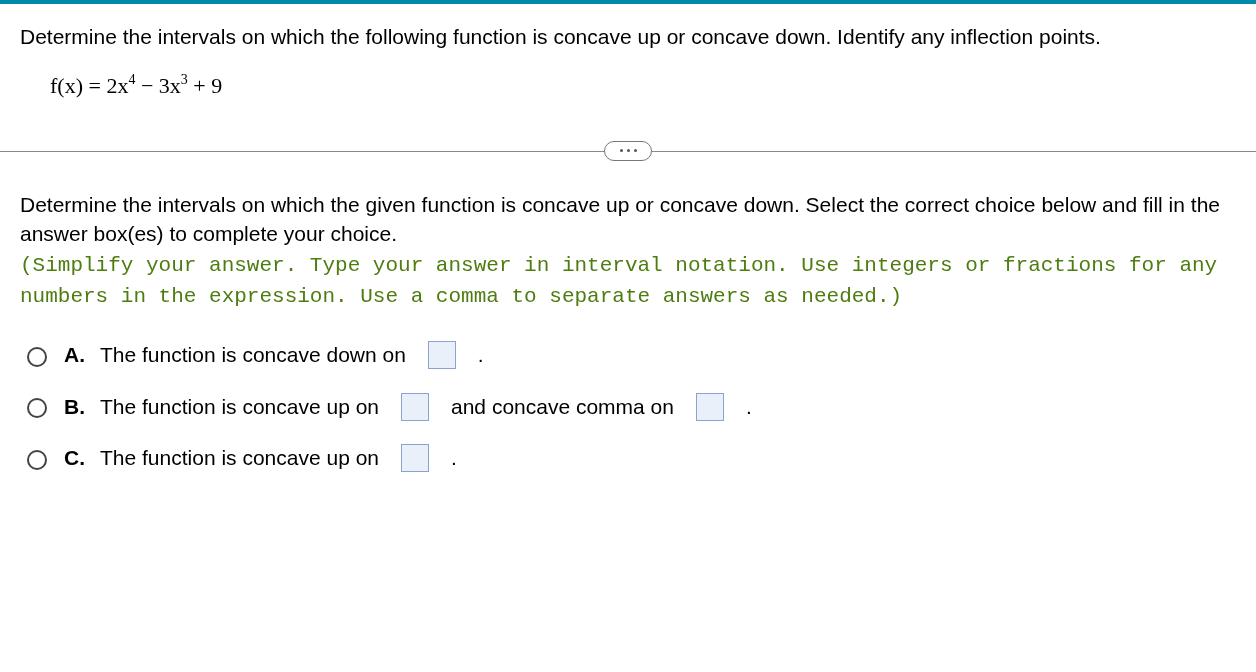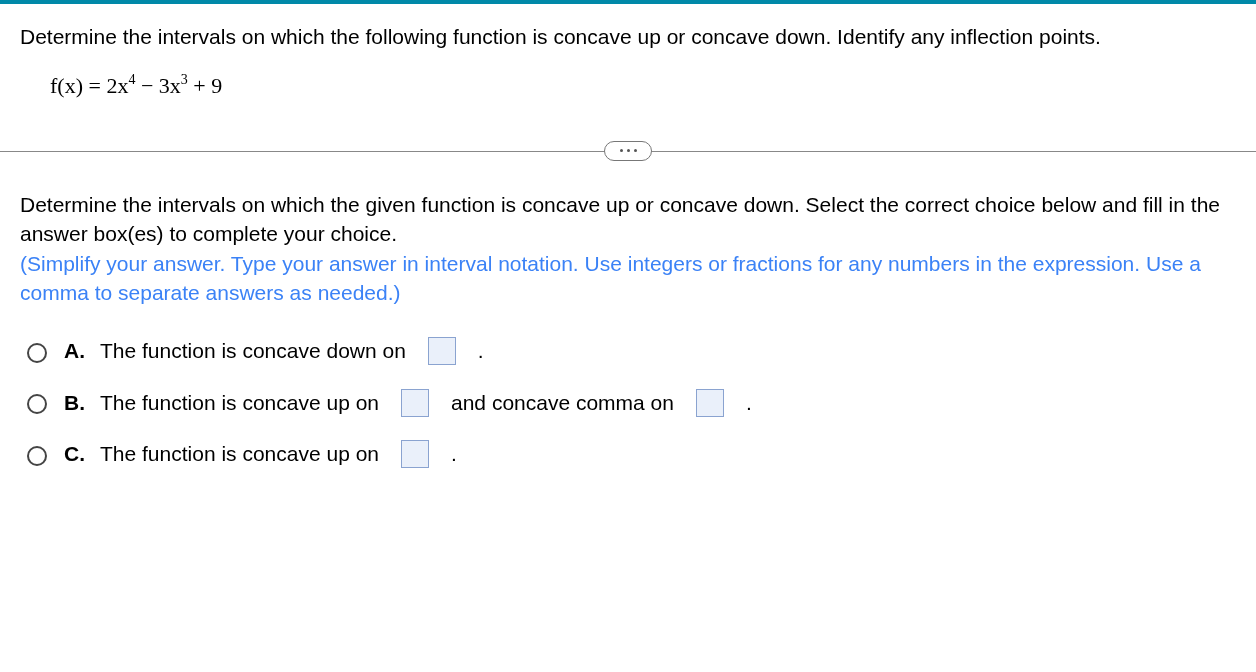--- a/index.html
+++ b/index.html
@@ -68,21 +68,22 @@
     width: 3px;
     height: 3px;
     border-radius: 50%;
     background: #555;
   }
   .instructions {
     line-height: 1.4;
     margin-bottom: 28px;
   }
   .hint {
-    color: #3b82f6;
+    color: #4d7c0f;
+    font-family: Liberation Mono, monospace;
   }
   .choices {
     padding-left: 2px;
   }
   .choice-row {
     display: flex;
     align-items: center;
     gap: 14px;
     margin-bottom: 20px;
   }

